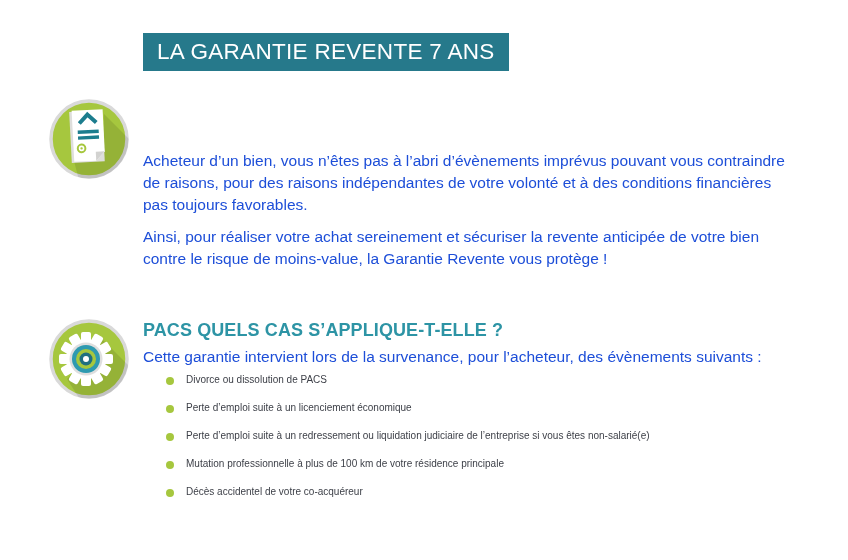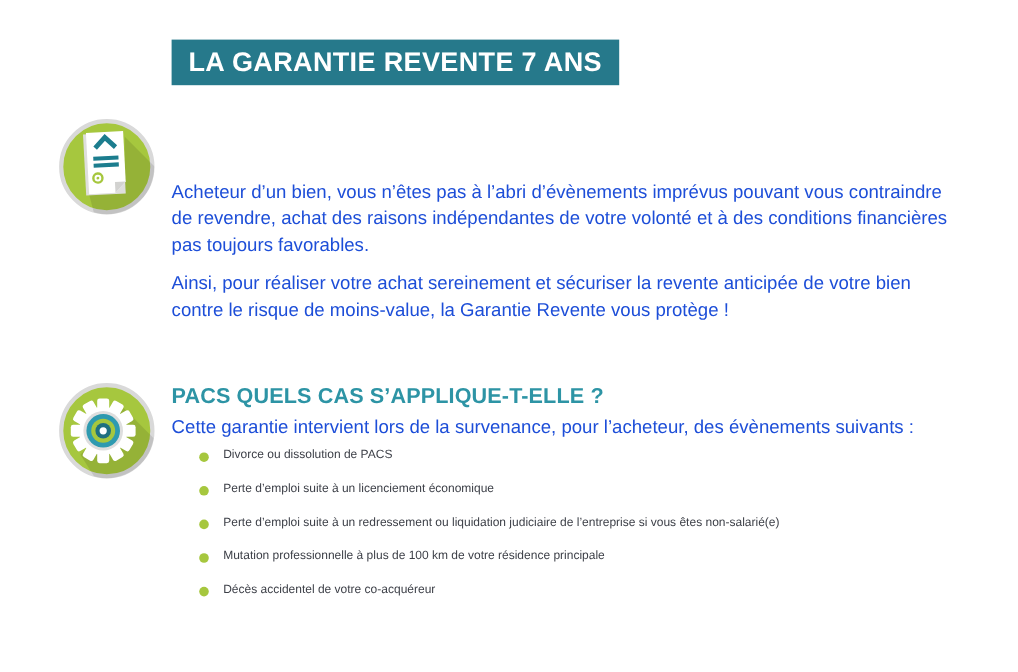--- a/index.html
+++ b/index.html
@@ -11,21 +11,21 @@
     overflow: hidden;
     color: #3c3f47;
   }
   .page { position: absolute; inset: 0; background: #fff; }
 
   .banner {
     position: absolute; left: 143px; top: 33px;
     height: 38px; line-height: 38px;
     background: #26798b;
     color: #ffffff;
-    font-size: 22.5px; font-weight: bold;
+    font-size: 22.5px; font-weight: normal;
     padding: 0 14px;
     letter-spacing: 0.3px;
     white-space: nowrap;
   }
 
   .icon-badge { position: absolute; width: 84px; height: 84px; }
   .icon-badge.first  { left: 47px; top: 97px; }
   .icon-badge.second { left: 47px; top: 317px; }
 
   .heading {
@@ -97,21 +97,21 @@
           <circle cx="34" cy="51" r="3.8" fill="none" stroke="#a6c73e" stroke-width="2"></circle>
           <circle cx="34" cy="51" r="1.2" fill="#a6c73e"></circle>
         </g>
       </g>
     </svg>
   </div>
 
 
   <div class="bodytext para1">
     <div>Acheteur d’un bien, vous n’êtes pas à l’abri d’évènements imprévus pouvant vous contraindre</div>
-    <div>de revendre, achat des raisons indépendantes de votre volonté et à des conditions financières</div>
+    <div>de raisons, pour des raisons indépendantes de votre volonté et à des conditions financières</div>
     <div>pas toujours favorables.</div>
   </div>
   <div class="bodytext para2">
     <div>Ainsi, pour réaliser votre achat sereinement et sécuriser la revente anticipée de votre bien</div>
     <div>contre le risque de moins-value, la Garantie Revente vous protège !</div>
   </div>
 
   <div class="icon-badge second">
     <svg width="84" height="84" viewBox="0 0 84 84">
       <defs>

